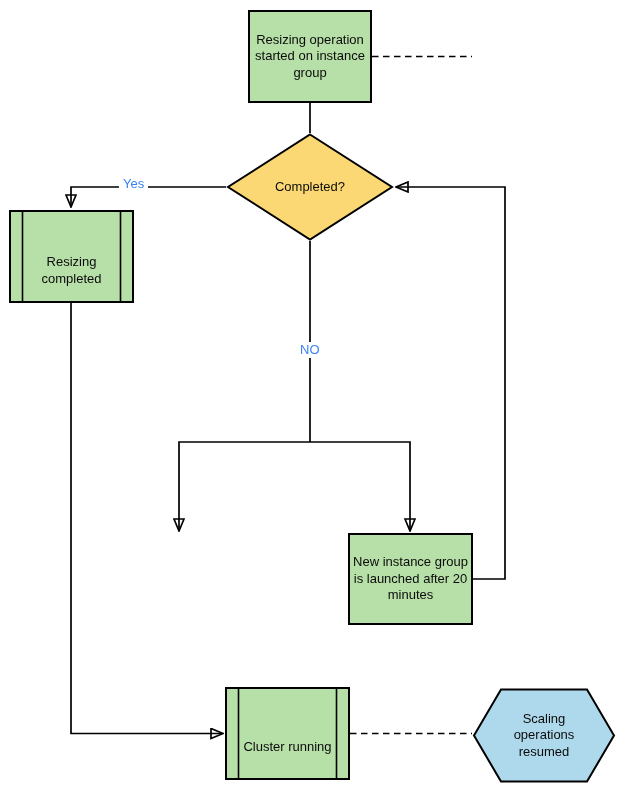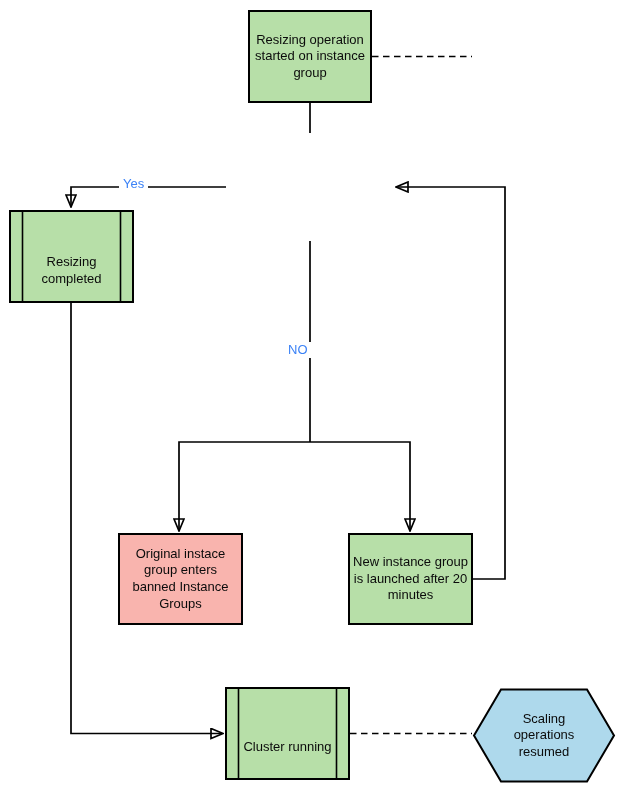--- a/index.html
+++ b/index.html
@@ -87,36 +87,36 @@
   </svg>
 
   <div class="node" style="left:248px;top:10px;width:124px;height:93px">
     <svg class="shape" width="124" height="93">
       <rect x="1" y="1" width="122" height="91" stroke="#000000" stroke-width="2" fill="#b7dfa8"></rect>
     </svg>
     <div class="label">Resizing operation started on instance group</div>
   </div>
 
 
+  <div class="node" style="left:226px;top:133px;width:168px;height:108px">
+    <svg class="shape" width="168" height="108">
+      <polygon points="84,1.5 166,54 84,106.5 2,54" stroke="#000000" stroke-width="2" fill="#fbd874"></polygon>
+    </svg>
+    <div class="label">Completed?</div>
+  </div>
 
   <div class="node predef" style="left:9px;top:210px;width:125px;height:93px">
     <svg class="shape" width="125" height="93">
       <rect x="1" y="1" width="123" height="91" stroke="#000000" stroke-width="2" fill="#b7dfa8"></rect>
       <line x1="13.5" y1="1" x2="13.5" y2="92" stroke="#000000" stroke-width="1.6"></line>
       <line x1="111.5" y1="1" x2="111.5" y2="92" stroke="#000000" stroke-width="1.6"></line>
     </svg>
     <div class="label">Resizing completed</div>
   </div>
 
-  <div class="node" style="left:118px;top:533px;width:125px;height:92px">
-    <svg class="shape" width="125" height="92">
-      <rect x="1" y="1" width="123" height="90" stroke="#000000" stroke-width="2" fill="#f9b4ae"></rect>
-    </svg>
-    <div class="label">Original instace group enters banned Instance Groups</div>
-  </div>
 
   <div class="node" style="left:348px;top:533px;width:125px;height:92px">
     <svg class="shape" width="125" height="92">
       <rect x="1" y="1" width="123" height="90" stroke="#000000" stroke-width="2" fill="#b7dfa8"></rect>
     </svg>
     <div class="label">New instance group is launched after 20 minutes</div>
   </div>
 
   <div class="node predef" style="left:225px;top:687px;width:125px;height:93px">
     <svg class="shape" width="125" height="93">
@@ -128,15 +128,15 @@
   </div>
 
   <div class="node hexagon" style="left:472px;top:688px;width:144px;height:95px">
     <svg class="shape" width="144" height="95">
       <polygon points="2,47.5 29,1.5 115,1.5 142,47.5 115,93.5 29,93.5" stroke="#000000" stroke-width="2" fill="#aed9ec"></polygon>
     </svg>
     <div class="label">Scaling operations resumed</div>
   </div>
 
   <div class="edge-label" style="left:119px;top:176px">Yes</div>
-  <div class="edge-label" style="left:284px;top:342px">NO</div>
+  <div class="edge-label" style="left:296px;top:342px">NO</div>
 
 </div>
 
 </body></html>

